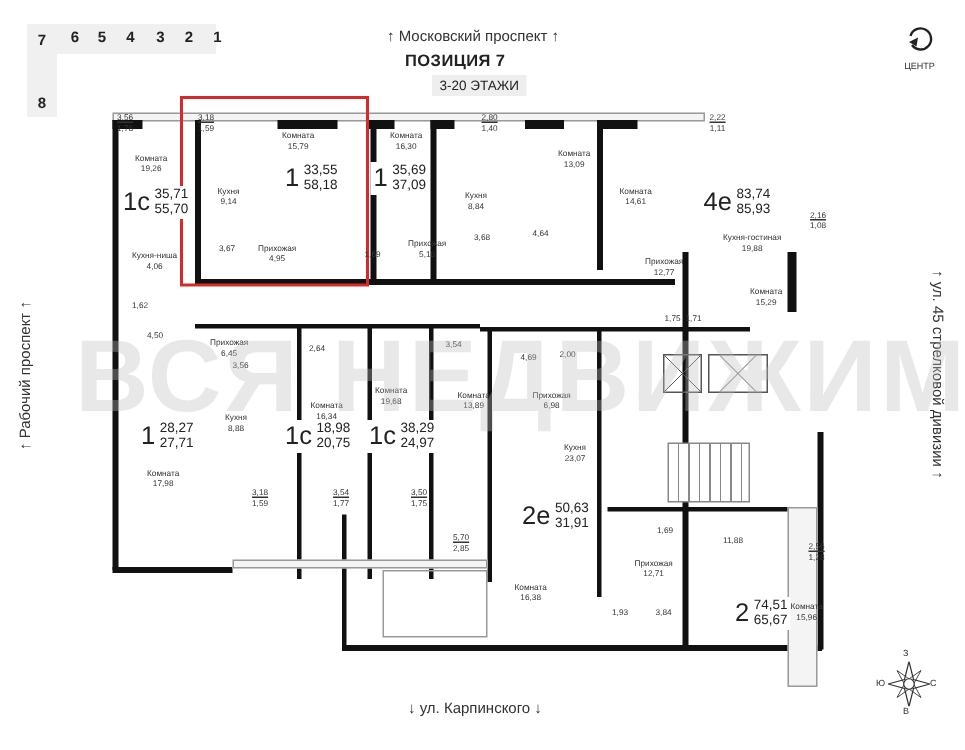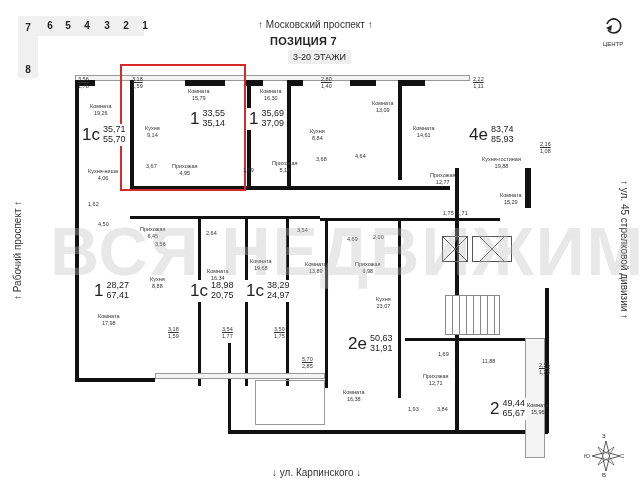--- a/index.html
+++ b/index.html
@@ -261,49 +261,49 @@
 <div class="balc" style="left:274px;top:326px"><span class="u">3,50</span><span>1,75</span></div>
 <div class="balc" style="left:302px;top:356px"><span class="u">5,70</span><span>2,85</span></div>
 <div class="balc" style="left:539px;top:362px"><span class="u">2,56</span><span>1,28</span></div>
 
 <div class="apt" style="left:80px;top:124px">
     <span class="rooms">1с</span>
     <span class="areas"><span class="a1">35,71</span><span>55,70</span></span>
   </div>
 <div class="apt" style="left:188px;top:108px">
     <span class="rooms">1</span>
-    <span class="areas"><span class="a1">33,55</span><span>35,14</span></span>
+    <span class="areas"><span class="a1">33,55</span><span>58,18</span></span>
   </div>
 <div class="apt" style="left:247px;top:108px">
     <span class="rooms">1</span>
     <span class="areas"><span class="a1">35,69</span><span>37,09</span></span>
   </div>
 <div class="apt" style="left:467px;top:124px">
     <span class="rooms">4е</span>
     <span class="areas"><span class="a1">83,74</span><span>85,93</span></span>
   </div>
 <div class="apt" style="left:92px;top:280px">
     <span class="rooms">1</span>
-    <span class="areas"><span class="a1">28,27</span><span>67,41</span></span>
+    <span class="areas"><span class="a1">28,27</span><span>27,71</span></span>
   </div>
 <div class="apt" style="left:188px;top:280px">
     <span class="rooms">1с</span>
     <span class="areas"><span class="a1">18,98</span><span>20,75</span></span>
   </div>
 <div class="apt" style="left:244px;top:280px">
     <span class="rooms">1с</span>
     <span class="areas"><span class="a1">38,29</span><span>24,97</span></span>
   </div>
 <div class="apt" style="left:346px;top:333px">
     <span class="rooms">2е</span>
     <span class="areas"><span class="a1">50,63</span><span>31,91</span></span>
   </div>
 <div class="apt" style="left:488px;top:398px">
     <span class="rooms">2</span>
-    <span class="areas"><span class="a1">49,44</span><span>65,67</span></span>
+    <span class="areas"><span class="a1">74,51</span><span>65,67</span></span>
   </div>
 
 <div class="wm">ВСЯ НЕДВИЖИМОСТЬ</div>
 
 <div class="compass">
   <span class="cmp-l" style="left:14px;top:0">З</span>
   <span class="cmp-l" style="left:14px;top:39px">В</span>
   <span class="cmp-l" style="left:-4px;top:20px">Ю</span>
   <span class="cmp-l" style="left:32px;top:20px">С</span>
   <svg class="abs" style="left:4px;top:8px" width="28" height="30" viewBox="0 0 28 30">

